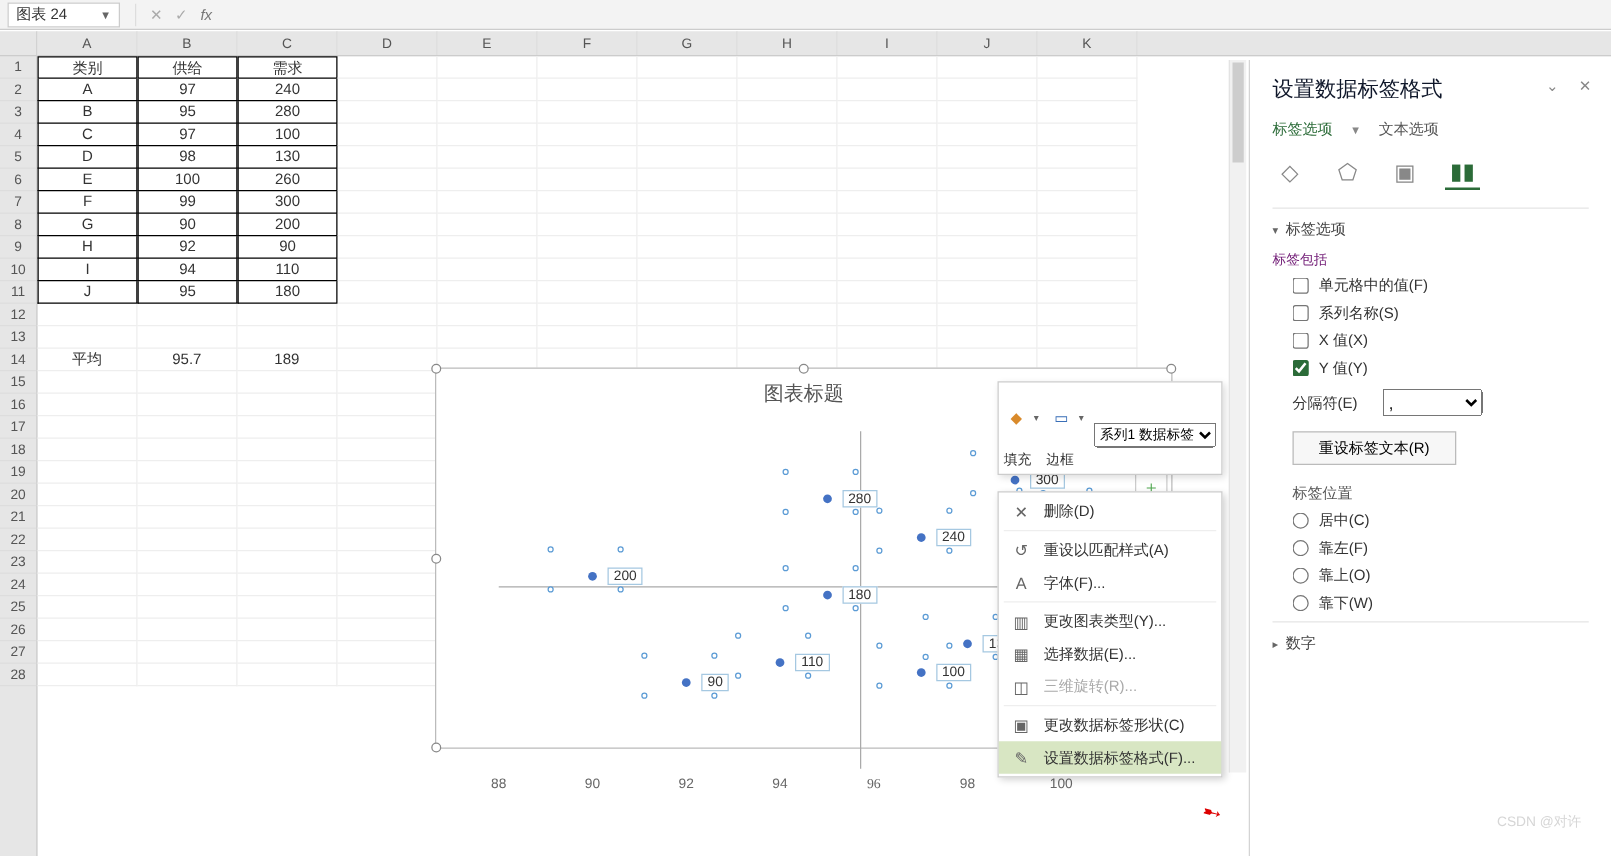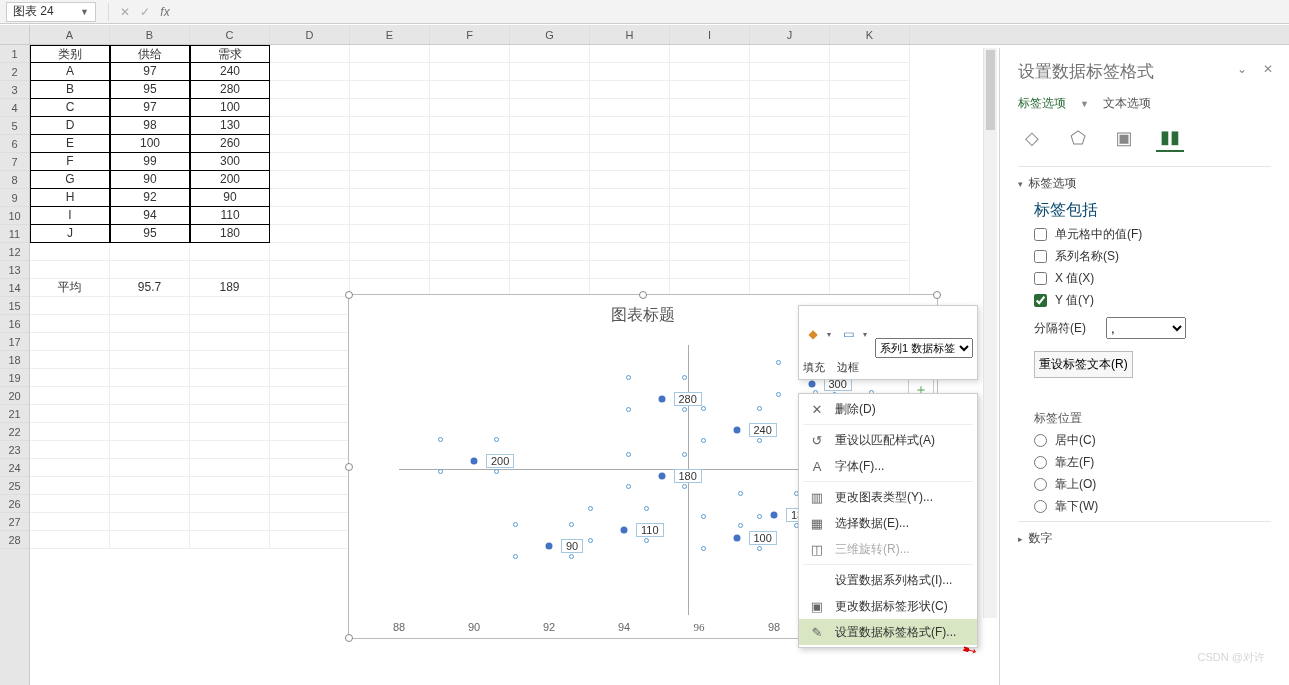--- a/index.html
+++ b/index.html
@@ -25,21 +25,21 @@
 .colhdrs .ch { width: 80px; text-align: center; line-height: 20px; font-size: 11px; border-right: 1px solid #ddd; color: #555; }
 .rows { }
 .row { display: flex; height: 18px; }
 .cell { width: 80px; height: 18px; line-height: 17px; border-right: 1px solid #eee; border-bottom: 1px solid #eee; text-align: center; font-size: 12px; }
 .row:first-child .cell { font-weight: normal; }
 .tblhead .cell:nth-child(-n+3){ border:1px solid #000; }
 .tblrow .cell:nth-child(-n+3){ border-left:1px solid #000; border-right:1px solid #000; border-bottom:1px solid #000; }
 .tblhead .cell, .tblrow .cell { text-align:center; }
 
 
-.chartobj { position: absolute; left: 318px; top: 269px; width: 590px; height: 345px; background: #fff; border: 1px solid #bbb; }
+.chartobj { position: absolute; left: 318px; top: 269px; width: 590px; height: 305px; background: #fff; border: 1px solid #bbb; }
 .chartobj .title { text-align: center; font-size: 16px; color: #555; margin-top: 10px; }
 .csel { position:absolute; width:8px; height:8px; border:1px solid #888; background:#fff; border-radius:50%; }
 .plot { position: absolute; left: 50px; top: 50px; width: 450px; height: 270px; }
 .plot .ylab { position: absolute; right: 4px; font-size: 11px; color: #666; transform: translateY(-50%); }
 .plot .xlab { position: absolute; font-size: 11px; color: #666; transform: translateX(-50%); }
 .plot .vline { position: absolute; width: 1px; background: #aaa; top: 0; bottom: 0; }
 .plot .hline { position: absolute; height: 1px; background: #aaa; left: 0; right: 0; }
 .plot .pt { position: absolute; width: 7px; height: 7px; background: #4472C4; border-radius: 50%; transform: translate(-50%, -50%); }
 .plot .dl { position: absolute; font-size: 11px; background:#fff; border:1px solid #A5C8E1; padding:0 4px; transform: translate(6px, -50%); white-space:nowrap;}
 .plot .dlsel { border:1px solid #A5C8E1;}
@@ -60,36 +60,36 @@
 .ctxmenu .ic { width: 16px; text-align: center; color: #666; font-size: 13px; }
 .ctxmenu .sep { height:1px; background:#eee; margin:2px 4px;}
 .arrow-anno { position:absolute; left:932px; top:614px; color:#d00; font-size:18px; transform:rotate(-30deg);}
 
 
 .chartside { position:absolute; left:878px; top:352px; display:flex; flex-direction:column; gap:6px;}
 .chartside .sb { width:26px; height:26px; border:1px solid #ccc; background:#fff; display:flex; align-items:center; justify-content:center; color:#5a5; font-size:14px;}
 
 
 .pane { position: absolute; right: 0; top: 48px; width: 290px; bottom: 0; background: #fff; border-left: 1px solid #d4d4d4; padding: 12px 18px; overflow:auto;}
-.pane h1 { font-size: 17px; font-weight: normal; color: #737373; margin-bottom: 12px; display:flex; align-items:center;}
+.pane h1 { font-size: 17px; font-weight: normal; color: #0f172a; margin-bottom: 12px; display:flex; align-items:center;}
 .pane .winbtns { position:absolute; right:16px; top:14px; display:flex; gap:16px; color:#888;}
 .pane .tabs { display: flex; gap: 14px; font-size: 12px; color: #555; margin-bottom: 12px; align-items:center;}
 .pane .tabs .act { color: #2b6b38; }
 .pane .tabs .chev { font-size:9px; color:#888;}
 .pane .icons { display: flex; gap: 18px; margin-bottom: 14px; }
 .pane .icons .icn { width: 28px; height: 28px; display: flex; align-items: center; justify-content: center; color: #888; font-size:18px;}
 .pane .icons .icn.act { border-bottom: 2px solid #2b6b38; color: #2b6b38; }
 .pane .sechdr { display: flex; align-items: center; gap: 6px; font-size: 12px; color: #444; margin: 8px 0; cursor: default; }
 .pane .sechdr .tri { font-size: 9px; color: #666; }
 .pane .field { display: flex; align-items: center; gap: 8px; margin: 5px 0 5px 16px; font-size: 12px; }
 .pane input[type=checkbox] { width: 13px; height: 13px; accent-color:#2b6b38;}
 .pane input[type=radio] { width: 13px; height: 13px; }
 .pane .sepbox { margin: 8px 0 8px 16px; display:flex; align-items:center; gap:20px;}
 .pane .sepbox select { width: 80px; height: 22px; }
-.pane button.reset { margin: 4px 0 26px 16px; padding: 4px 4px; font-size: 12px; border:1px solid #bbb; background:#f7f7f7;}
+.pane button.reset { margin: 4px 0 8px 16px; padding: 4px 20px; font-size: 12px; border:1px solid #bbb; background:#f7f7f7;}
 .pane hr { border:none; border-top:1px solid #e5e5e5; margin:6px 0;}
 
 .watermark { position:absolute; right:24px; bottom:20px; color:#d6d6d6; font-size:11px;}
 
 
 .vscroll { position:absolute; right:292px; top:48px; width:14px; height:570px; background:#f1f1f1; border-left:1px solid #e3e3e3;}
 .vscroll .thumb { position:absolute; top:2px; left:2px; right:2px; height:80px; background:#cdcdcd;}
 
 </style>
 </head>
@@ -652,24 +652,20 @@
         <div class="mi">
           <span class="ic">▦</span>
           <span>选择数据(E)...</span>
         </div>
         <div class="mi dis">
           <span class="ic">◫</span>
           <span>三维旋转(R)...</span>
         </div>
         <div class="sep"></div>
         <div class="mi">
-          <span class="ic"></span>
-          <span>设置数据系列格式(I)...</span>
-        </div>
-        <div class="mi">
           <span class="ic">▣</span>
           <span>更改数据标签形状(C)</span>
         </div>
         <div class="mi hl">
           <span class="ic">✎</span>
           <span>设置数据标签格式(F)...</span>
         </div>
       </div>
     <div class="arrow-anno">➷</div>
   </div>
@@ -694,21 +690,21 @@
     <div class="icn">◇</div>
     <div class="icn">⬠</div>
     <div class="icn">▣</div>
     <div class="icn act">▮▮</div>
   </div>
   <hr>
   <div class="sechdr">
       <span class="tri">▾</span>
       <span>标签选项</span>
     </div>
-  <div style="margin-left:16px; font-size:16px; color:#0c4a6e; margin-bottom:4px;">标签包括</div>
+  <div style="font-size:11px; color:#701a75; margin-bottom:4px;">标签包括</div>
   <div id="opts">
       <div class="field">
         <input type="checkbox" style="">
         <span>单元格中的值(F)</span>
       </div>
       <div class="field">
         <input type="checkbox" style="">
         <span>系列名称(S)</span>
       </div>
       <div class="field">

